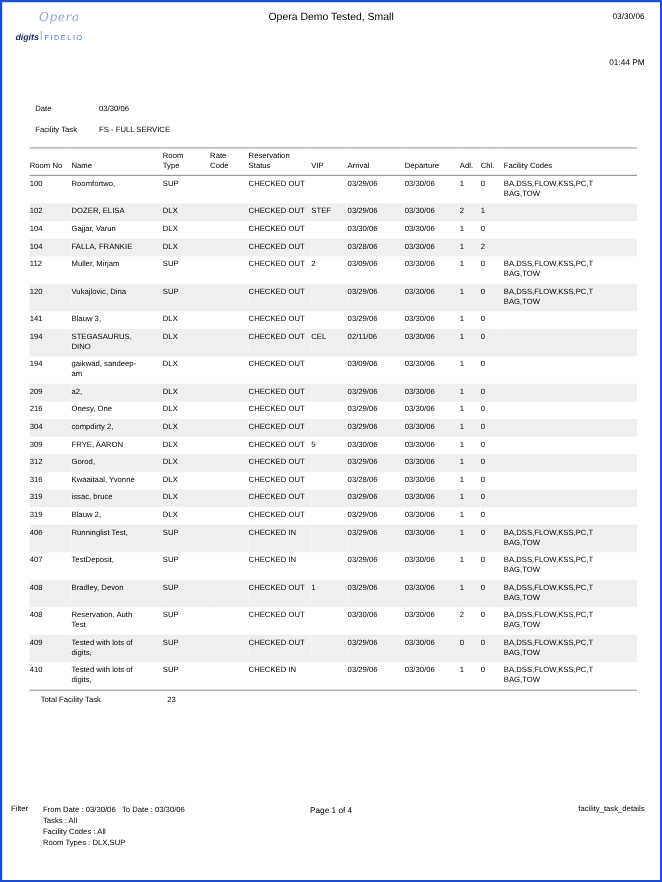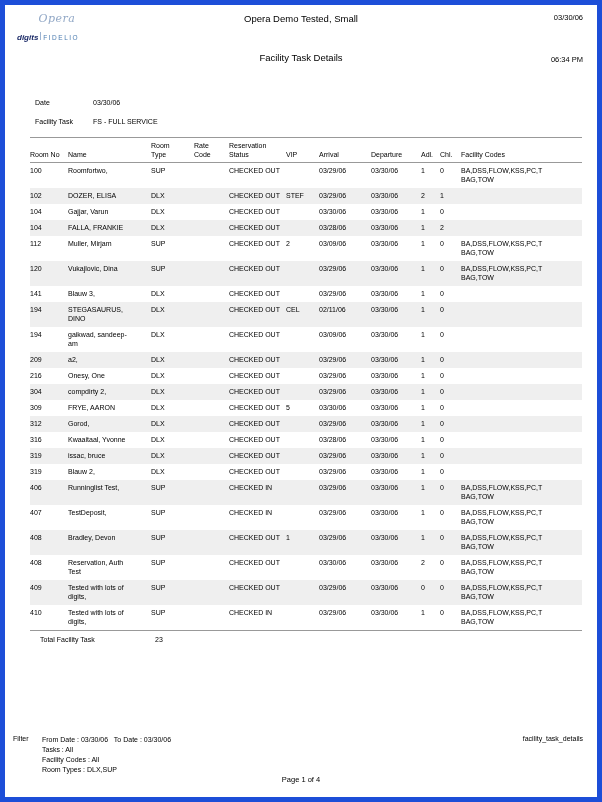--- a/index.html
+++ b/index.html
@@ -1,21 +1,21 @@
 <!DOCTYPE html>
 <html><head>
 <meta charset="utf-8">
 <style>
   * { margin:0; padding:0; box-sizing:border-box; }
   html,body { background:#ffffff; }
   .page {
     position:relative;
     width:602px; height:802px;
     background:#ffffff;
-    border:5px solid #1d4ed8;
+    border:2px solid #1d4ed8;
     font-family:"Liberation Sans", sans-serif;
     color:#000000;
     overflow:hidden;
   }
 
   
   .logo { position:absolute; left:12px; top:7px; width:80px; }
   .logo-opera {
     font-family:"DejaVu Serif", serif;
     font-style:italic;
@@ -80,38 +80,37 @@
     border-top:1px solid #999;
     display:flex; padding-top:5px; font-size:7px;
   }
   .total-label { margin-left:10px; width:115px; }
 
   
   .footer { position:absolute; left:0; right:0; top:730px; font-size:7px; }
   .footer-filter-label { position:absolute; left:8px; top:0; }
   .footer-filter-lines { position:absolute; left:37px; top:0; line-height:10px; }
   .footer-filter-lines div { white-space:pre; }
-  .footer-page { position:absolute; left:0; right:0; top:0; text-align:center; font-size:7.5px;margin-top:40px; }
+  .footer-page { position:absolute; left:0; right:0; top:0; text-align:center; font-size:7.5px; }
   .footer-report-name { position:absolute; right:14px; top:0; }
 </style>
 </head>
 <body>
 
 <div class="page">
 
   <div class="logo">
     <div class="logo-opera">Opera</div>
     <div class="logo-micros-line">
       <span class="logo-micros">digits</span><span class="logo-sep"></span><span class="logo-fidelio">FIDELIO</span>
     </div>
   </div>
   <div class="hotel-name">Opera Demo Tested, Small</div>
   <div class="header-date">03/30/06</div>
-  <div class="report-title">Facility Task Details</div>
-  <div class="header-time">06:34 PM</div>
+  <div class="header-time">01:44 PM</div>
 
   <div class="filter-info">
     <div class="frow">
       <div class="flabel">Date</div>
       <div>03/30/06</div>
     </div>
     <div class="frow">
       <div class="flabel">Facility Task</div>
       <div>FS - FULL SERVICE</div>
     </div>

